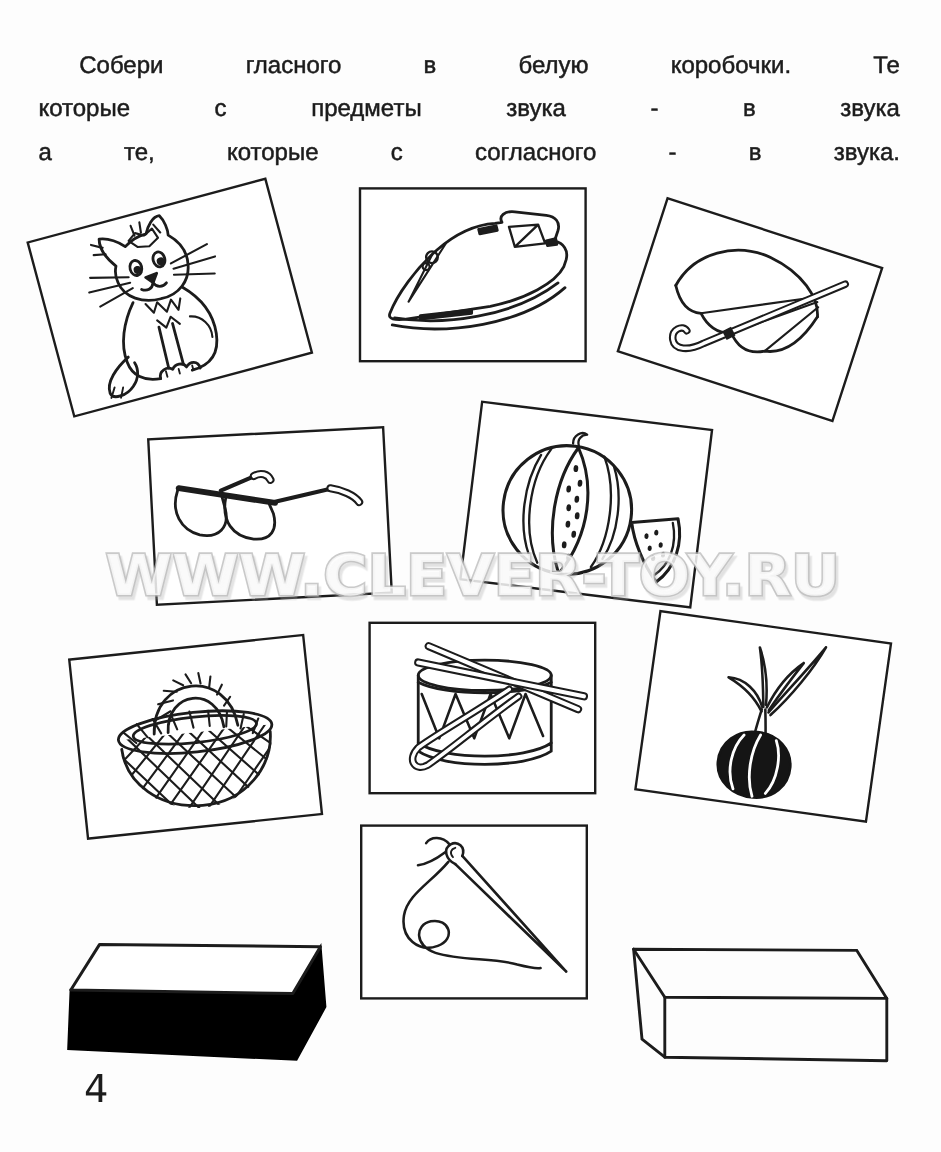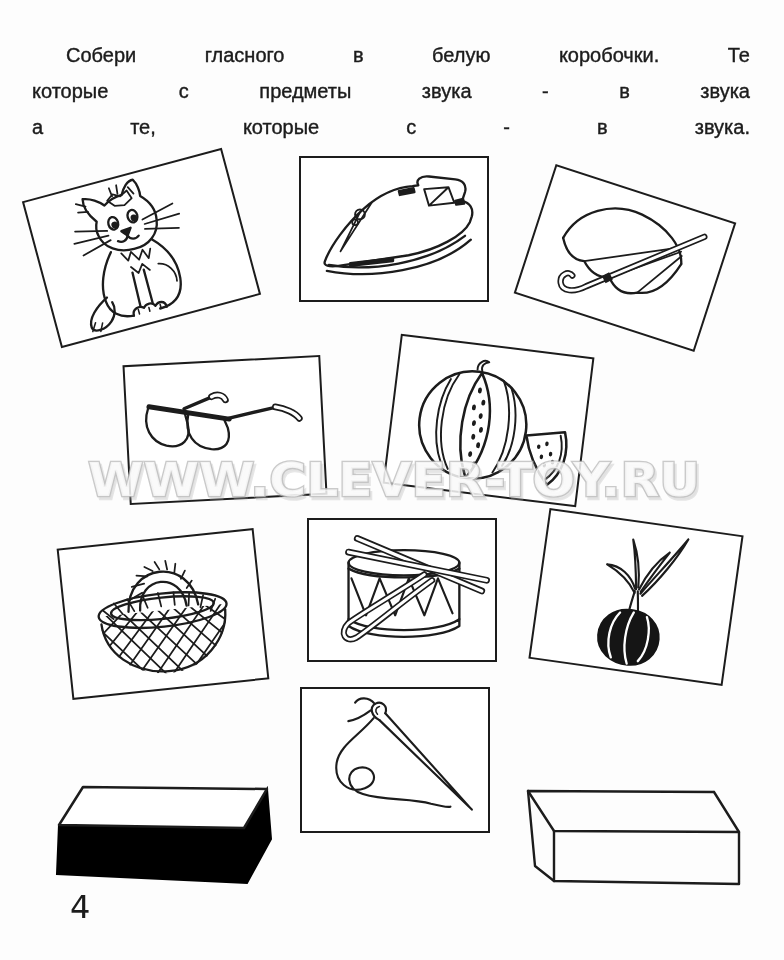--- a/index.html
+++ b/index.html
@@ -43,20 +43,21 @@
         <span>звука</span>
         <span>-</span>
         <span>в</span>
         <span>звука</span>
       </div>
     <div class="instr-line">
         <span>а</span>
         <span>те,</span>
         <span>которые</span>
         <span>с</span>
+        <span>согласного</span>
         <span>-</span>
         <span>в</span>
         <span>звука.</span>
       </div>
   </div>
 
   <div class="card" style="left:38px;top:172px;width:207px;height:152px;transform:rotate(-15deg);">
     <svg viewBox="0 0 207 152">
       <g stroke="#1c1c1c" fill="none" stroke-width="2.4" stroke-linecap="round" stroke-linejoin="round">
         <path d="M66,38 C60,30 56,20 58,12 C66,13 74,19 78,24 C84,20 92,18 98,18 C101,12 107,5 113,6 C116,11 117,19 116,24 C124,32 128,42 126,52 C124,66 112,76 96,75 C80,75 66,66 64,52 C63,47 64,42 66,38 Z"></path>

